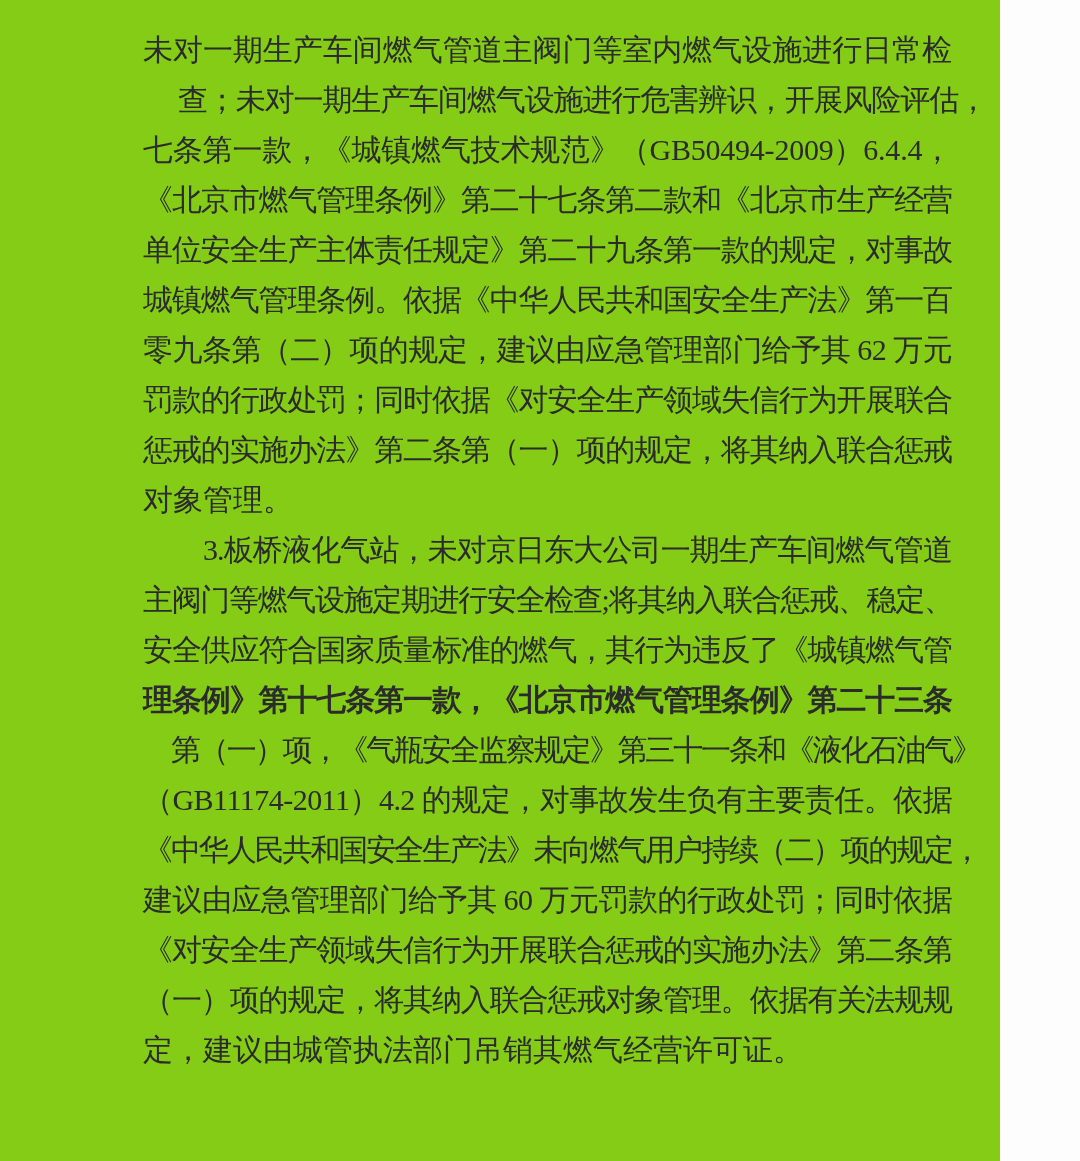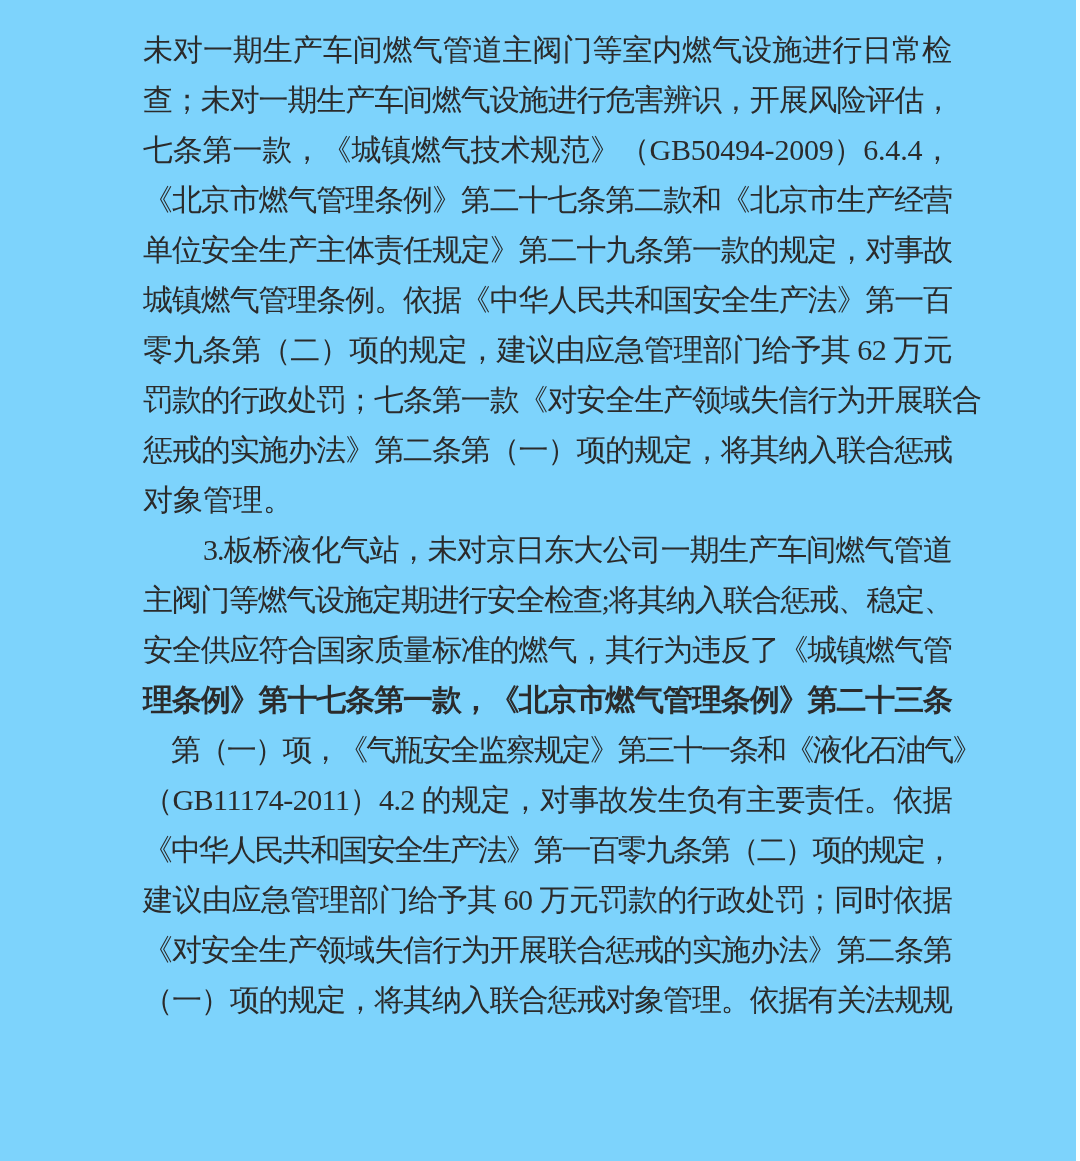--- a/index.html
+++ b/index.html
@@ -7,23 +7,23 @@
     padding: 0;
   }
   body {
     width: 1080px;
     height: 1161px;
     background: #fdfdfd;
     overflow: hidden;
   }
   .page {
     box-sizing: border-box;
-    width: 1076px;
+    width: 1000px;
     height: 1161px;
-    background: #7dd3fc;
+    background: #84cc16;
     padding: 25px 128px 0 143px;
   }
   .doc-body {
     width: 809px;
   }
   .line {
     font-family: "Liberation Serif", "DejaVu Serif", serif;
     font-size: 30px;
     color: #2b2b2b;
     height: 50px;
@@ -38,33 +38,34 @@
   .line.indent {
     text-indent: 60px;
   }
 </style>
 </head>
 <body>
 
 <div class="page">
   <div class="doc-body">
       <div class="line justify" style="letter-spacing: -0.04px;">未对一期生产车间燃气管道主阀门等室内燃气设施进行日常检</div>
-      <div class="line justify" style="letter-spacing: -1.11px;">查；未对一期生产车间燃气设施进行危害辨识，开展风险评估，</div>
+      <div class="line justify" style="letter-spacing: -1.11px; margin-left: 35px;">查；未对一期生产车间燃气设施进行危害辨识，开展风险评估，</div>
       <div class="line justify" style="letter-spacing: -0.22px;">七条第一款，《城镇燃气技术规范》（GB50494-2009）6.4.4，</div>
       <div class="line justify" style="letter-spacing: -1.11px;">《北京市燃气管理条例》第二十七条第二款和《北京市生产经营</div>
       <div class="line justify" style="letter-spacing: -1.11px;">单位安全生产主体责任规定》第二十九条第一款的规定，对事故</div>
       <div class="line justify" style="letter-spacing: -1.11px;">城镇燃气管理条例。依据《中华人民共和国安全生产法》第一百</div>
       <div class="line justify" style="letter-spacing: -0.53px;">零九条第（二）项的规定，建议由应急管理部门给予其 62 万元</div>
-      <div class="line justify" style="letter-spacing: -1.11px;">罚款的行政处罚；七条第一款《对安全生产领域失信行为开展联合</div>
+      <div class="line justify" style="letter-spacing: -1.11px;">罚款的行政处罚；同时依据《对安全生产领域失信行为开展联合</div>
       <div class="line justify" style="letter-spacing: -1.11px;">惩戒的实施办法》第二条第（一）项的规定，将其纳入联合惩戒</div>
       <div class="line">对象管理。</div>
       <div class="line justify indent" style="letter-spacing: -0.89px;">3.板桥液化气站，未对京日东大公司一期生产车间燃气管道</div>
       <div class="line justify" style="letter-spacing: -1.34px;">主阀门等燃气设施定期进行安全检查;将其纳入联合惩戒、稳定、</div>
       <div class="line justify" style="letter-spacing: -1.11px;">安全供应符合国家质量标准的燃气，其行为违反了《城镇燃气管</div>
       <div class="line justify" style="letter-spacing: -1.11px; font-weight: bold;">理条例》第十七条第一款，《北京市燃气管理条例》第二十三条</div>
       <div class="line justify" style="letter-spacing: -2.1px; margin-left: 28px;">第（一）项，《气瓶安全监察规定》第三十一条和《液化石油气》</div>
       <div class="line justify" style="letter-spacing: -0.53px;">（GB11174-2011）4.2 的规定，对事故发生负有主要责任。依据</div>
-      <div class="line justify" style="letter-spacing: -2.1px;">《中华人民共和国安全生产法》第一百零九条第（二）项的规定，</div>
+      <div class="line justify" style="letter-spacing: -2.1px;">《中华人民共和国安全生产法》未向燃气用户持续（二）项的规定，</div>
       <div class="line justify" style="letter-spacing: -0.53px;">建议由应急管理部门给予其 60 万元罚款的行政处罚；同时依据</div>
       <div class="line justify" style="letter-spacing: -1.11px;">《对安全生产领域失信行为开展联合惩戒的实施办法》第二条第</div>
       <div class="line justify" style="letter-spacing: -1.11px;">（一）项的规定，将其纳入联合惩戒对象管理。依据有关法规规</div>
+      <div class="line">定，建议由城管执法部门吊销其燃气经营许可证。</div>
     </div>
 </div>
 
 </body></html>

